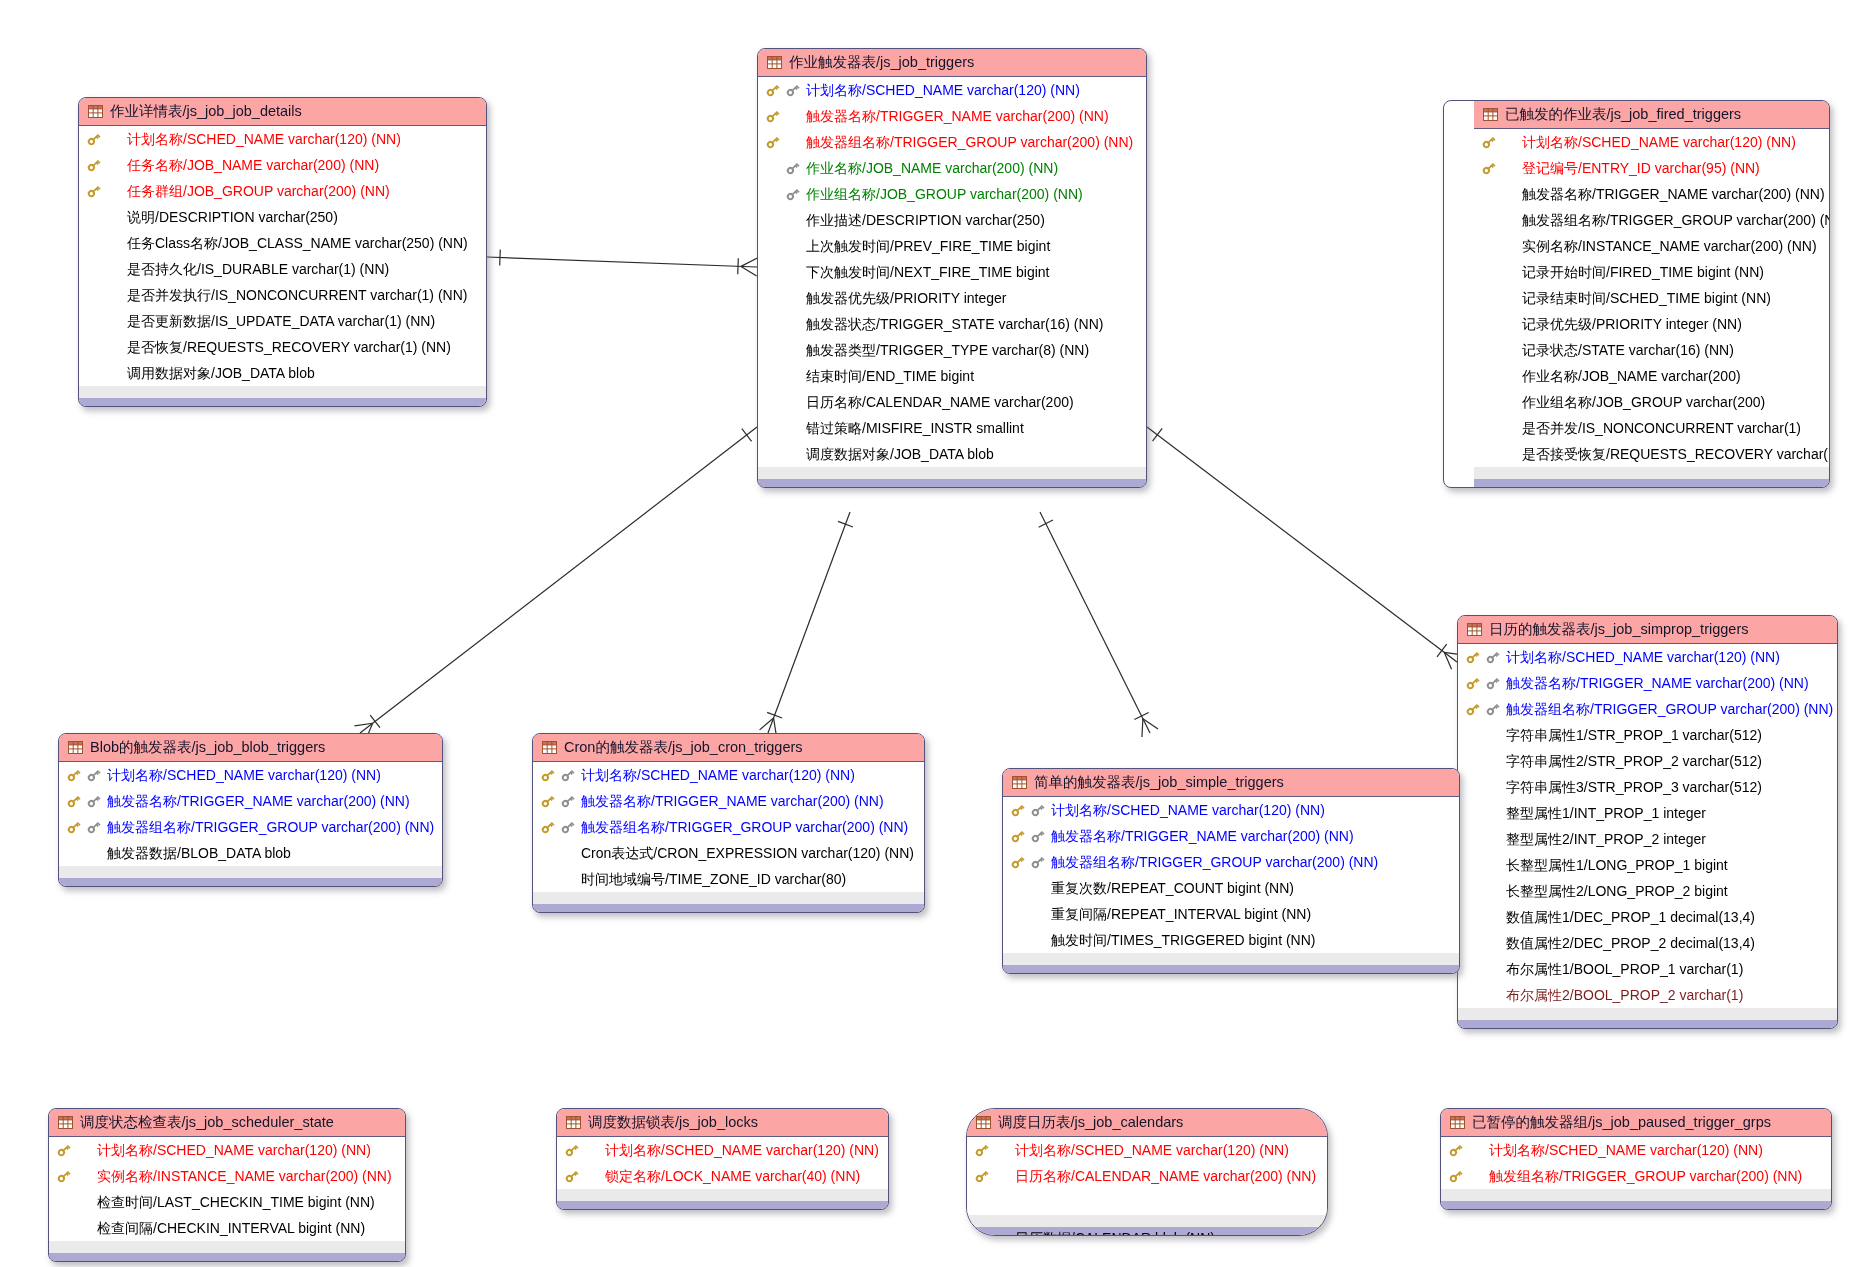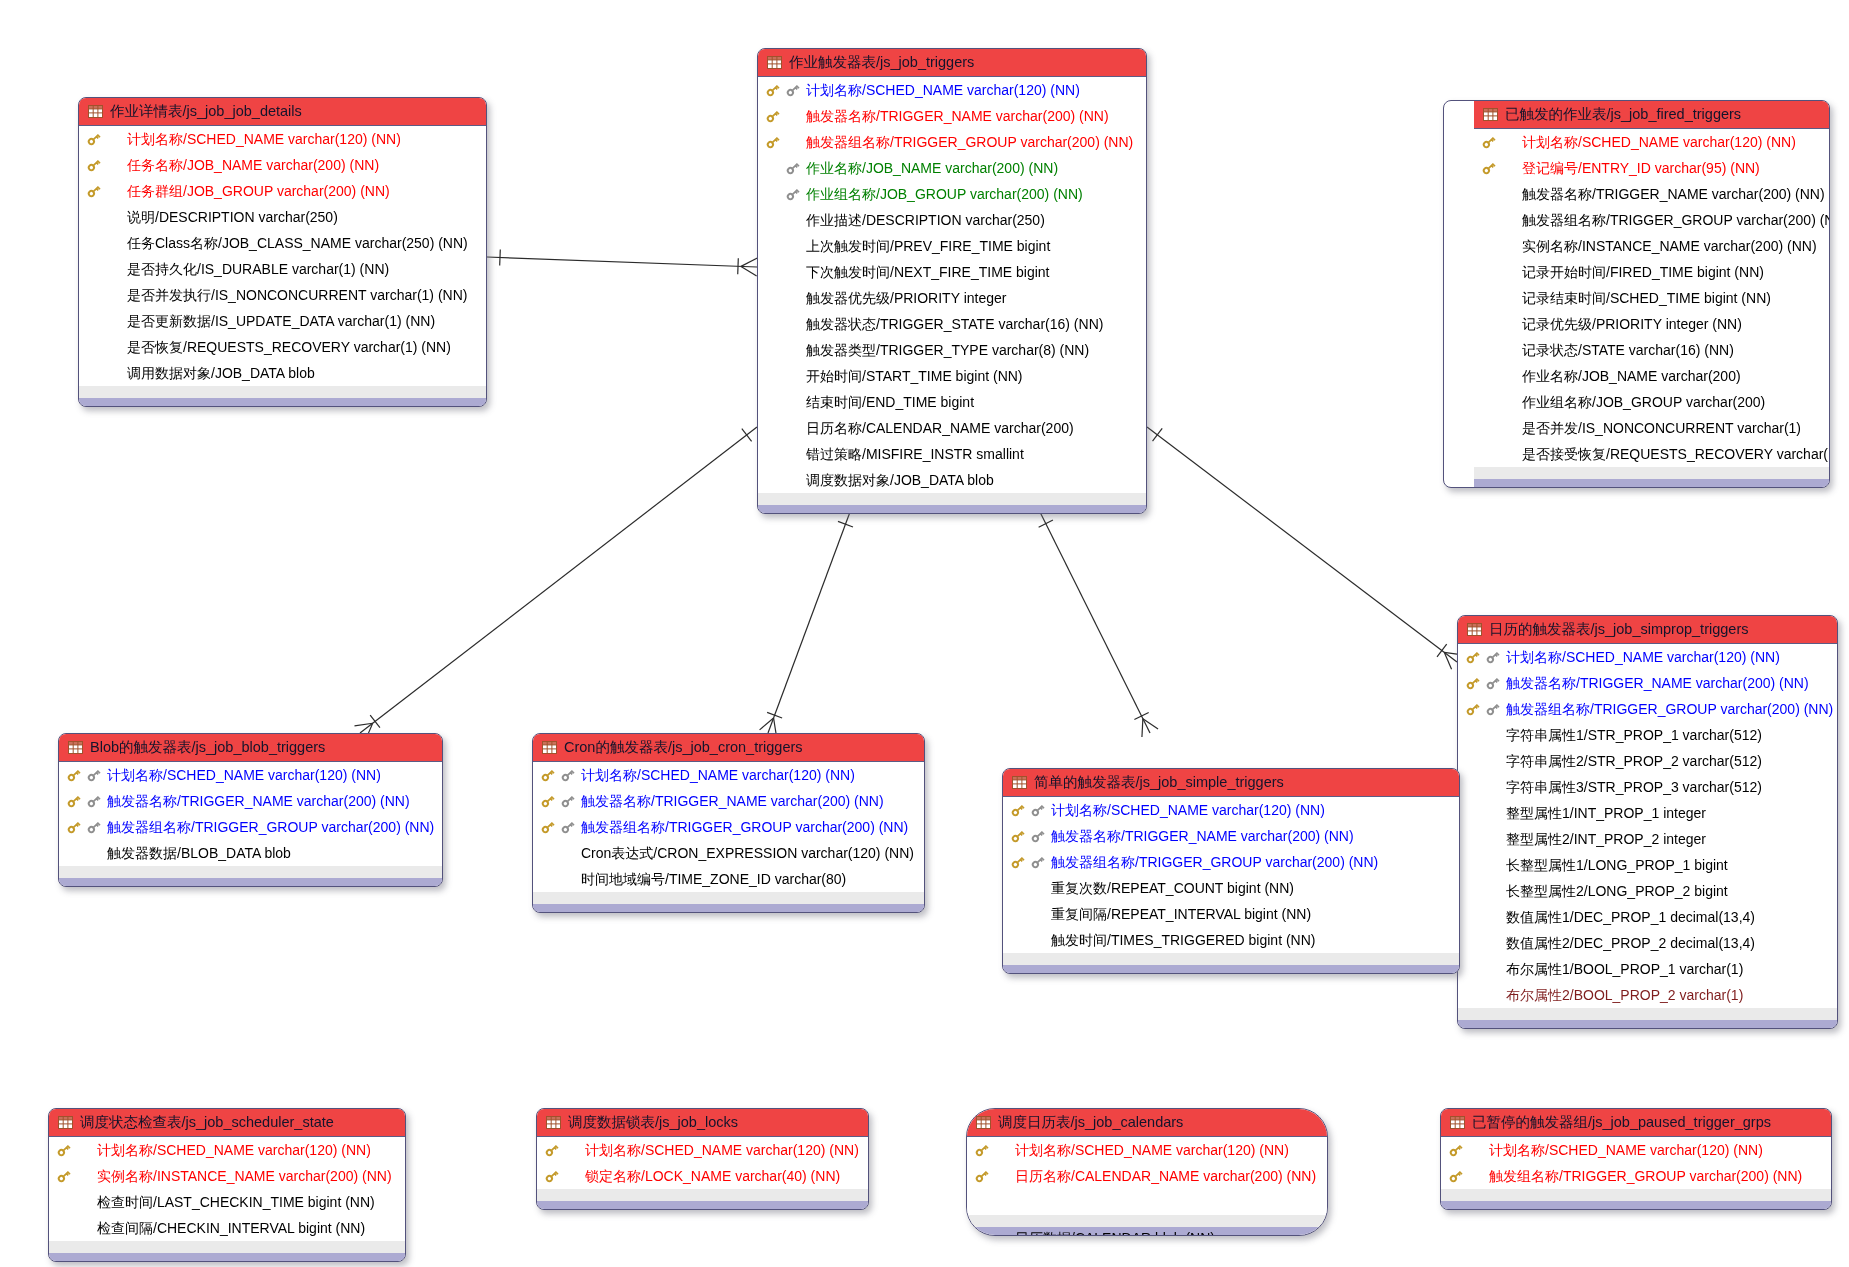--- a/index.html
+++ b/index.html
@@ -16,21 +16,21 @@
     z-index:1;
     background:#ffffff;
     border:1.5px solid #53527c;
     border-radius:8px;
     box-shadow:3px 4px 6px rgba(110,110,125,.45);
     overflow:hidden;
     box-sizing:border-box;
   }
   .tbl-header{
     height:28px;
-    background:#ef4444;
+    background:#fca5a5;
     border-bottom:1px solid #5c5b85;
     display:flex;
     align-items:center;
     gap:7px;
     padding-left:9px;
     box-sizing:border-box;
   }
   .tbl-title{
     font-size:14.5px;
     color:#14142b;
@@ -261,23 +261,20 @@
         <div class="row">
           <span class="row-label" style="color: rgb(0, 0, 0);">触发器优先级/PRIORITY integer</span>
         </div>
         <div class="row">
           <span class="row-label" style="color: rgb(0, 0, 0);">触发器状态/TRIGGER_STATE varchar(16) (NN)</span>
         </div>
         <div class="row">
           <span class="row-label" style="color: rgb(0, 0, 0);">触发器类型/TRIGGER_TYPE varchar(8) (NN)</span>
         </div>
         <div class="row">
-          <span class="row-label" style="color: rgb(0, 0, 0);">开始时间/START_TIME bigint (NN)</span>
-        </div>
-        <div class="row">
           <span class="row-label" style="color: rgb(0, 0, 0);">结束时间/END_TIME bigint</span>
         </div>
         <div class="row">
           <span class="row-label" style="color: rgb(0, 0, 0);">日历名称/CALENDAR_NAME varchar(200)</span>
         </div>
         <div class="row">
           <span class="row-label" style="color: rgb(0, 0, 0);">错过策略/MISFIRE_INSTR smallint</span>
         </div>
         <div class="row">
           <span class="row-label" style="color: rgb(0, 0, 0);">调度数据对象/JOB_DATA blob</span>
@@ -749,21 +746,21 @@
         <div class="row">
           <span class="row-label" style="color: rgb(0, 0, 0);">检查时间/LAST_CHECKIN_TIME bigint (NN)</span>
         </div>
         <div class="row">
           <span class="row-label" style="color: rgb(0, 0, 0);">检查间隔/CHECKIN_INTERVAL bigint (NN)</span>
         </div>
       </div>
       <div class="tbl-strip-gray"></div>
       <div class="tbl-strip-purple"></div>
     </div>
-    <div class="tbl" style="left: 536px; top: 1108px; width: 333px;">
+    <div class="tbl" style="left: 556px; top: 1108px; width: 333px;">
       <div class="tbl-header">
         <span class="tbl-icon">
           <svg width="15" height="13" viewBox="0 0 15 13">
             <rect x="0.5" y="0.5" width="14" height="12" fill="#ffffff" stroke="#a0522d"></rect>
             <rect x="0.5" y="0.5" width="14" height="3.4" fill="#c9705a" stroke="#a0522d"></rect>
             <line x1="5.2" y1="0.5" x2="5.2" y2="12.5" stroke="#a0522d"></line>
             <line x1="9.9" y1="0.5" x2="9.9" y2="12.5" stroke="#a0522d"></line>
             <line x1="0.5" y1="7.9" x2="14.5" y2="7.9" stroke="#a0522d"></line>
           </svg>
         </span>

